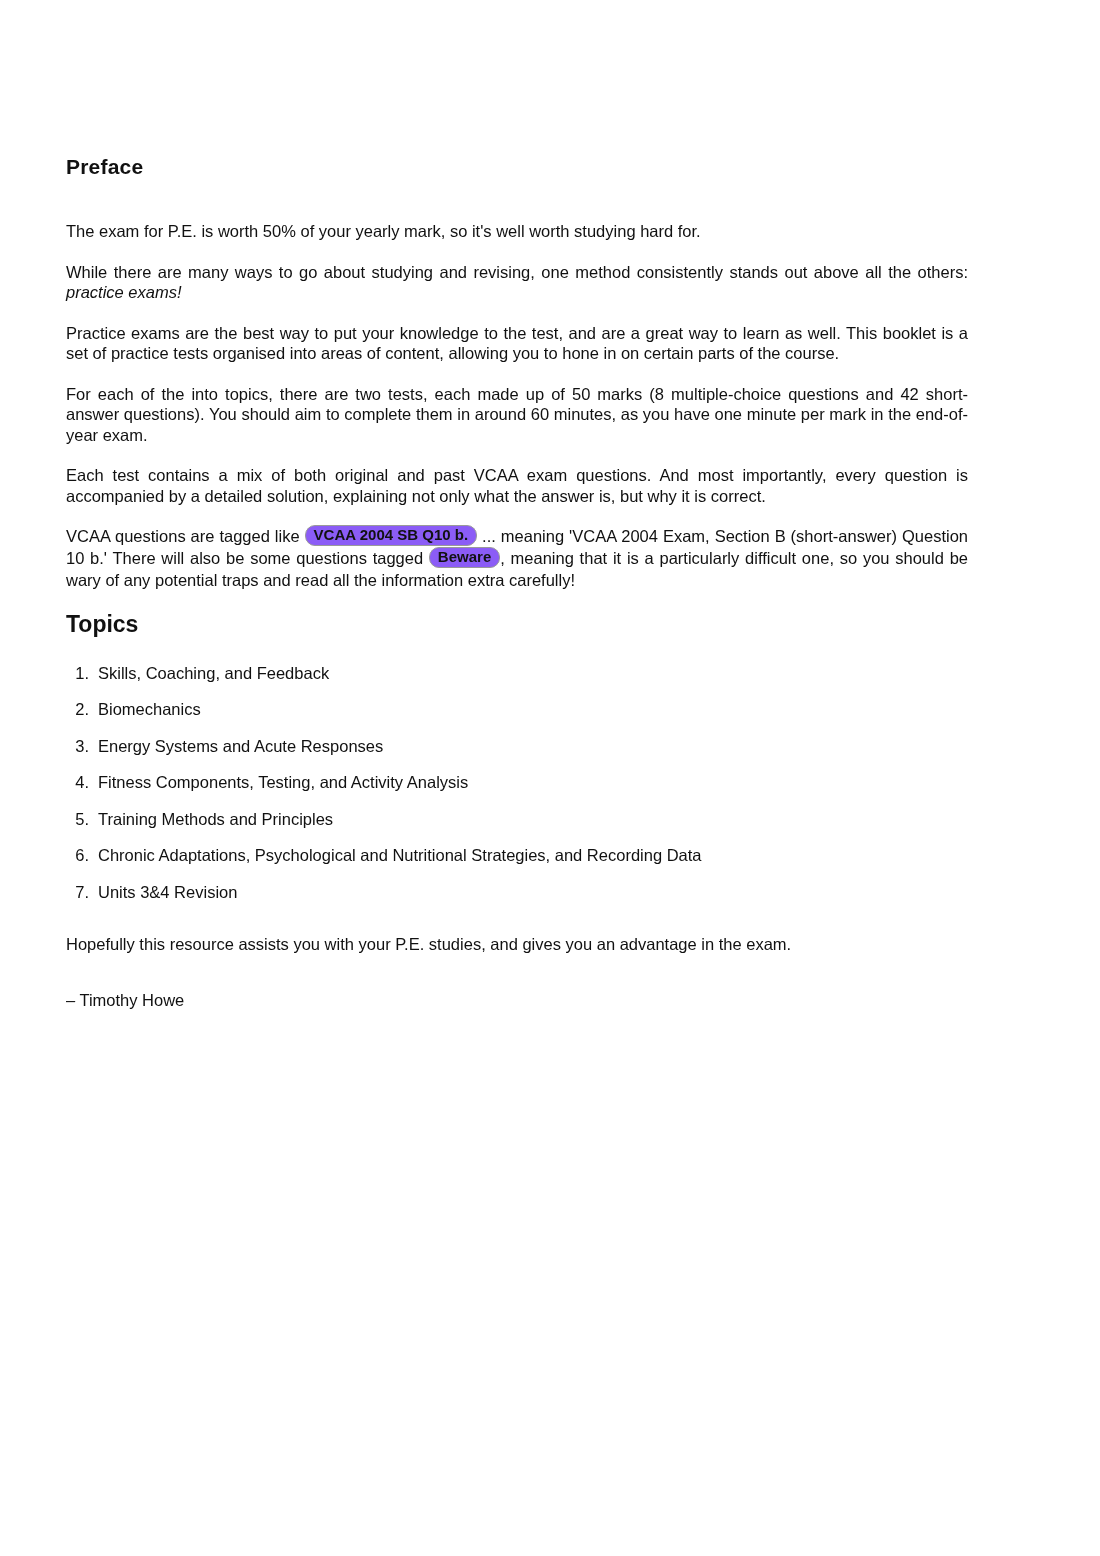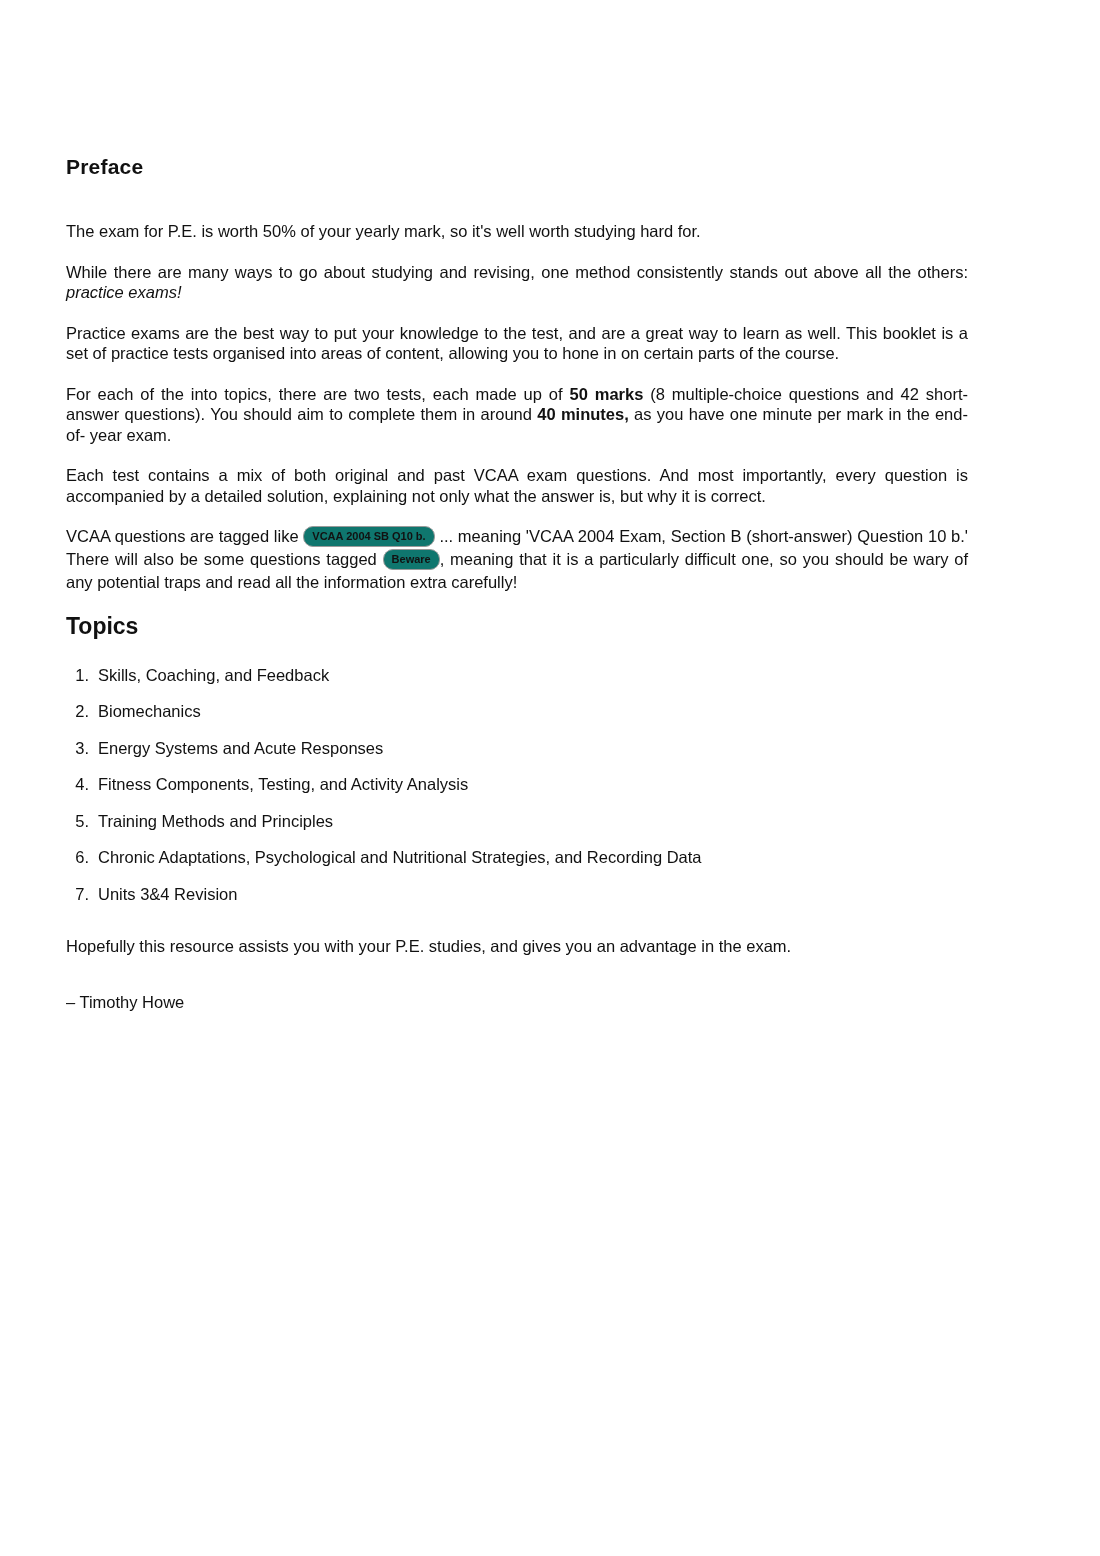--- a/index.html
+++ b/index.html
@@ -27,27 +27,27 @@
     font-weight: 700;
     margin: 0 0 37px 0;
     letter-spacing: 0.2px;
   }
   p.para {
     margin: 0 0 20px 0;
     text-align: justify;
   }
   p.para.single { text-align: left; }
   .em-italic { font-style: italic; }
-  .bold { font-weight: 700; }
+  .bold { font-weight: 400; }
   .tag {
     display: inline-block;
     border: 1.5px solid #9a9a9a;
     border-radius: 10px;
-    background: #0f766e;
-    font-size: 11px;
+    background: #8b5cf6;
+    font-size: 15px;
     font-weight: 700;
     line-height: 14px;
     padding: 2px 8px 3px 8px;
     position: relative;
     top: -2px;
     white-space: nowrap;
     color: #111111;
   }
   .topics-heading {
     font-size: 23px;
@@ -83,21 +83,21 @@
 
     <h1 class="doc-title">Preface</h1>
 
 
     <p class="para single">The exam for P.E. is worth 50% of your yearly mark, so it's well worth studying hard for.</p>
 
     <p class="para"><span>While there are many ways to go about studying and revising, one method consistently stands out above all the others: </span><span class="em-italic">practice exams!</span></p>
 
     <p class="para">Practice exams are the best way to put your knowledge to the test, and are a great way to learn as well. This booklet is a set of practice tests organised into areas of content, allowing you to hone in on certain parts of the course.</p>
 
-    <p class="para"><span>For each of the into topics, there are two tests, each made up of </span><span class="bold">50 marks</span><span> (8 multiple-choice questions and 42 short-answer questions). You should aim to complete them in around </span><span class="bold">40 minutes,</span><span> as you have one minute per mark in the end-of- year exam.</span></p>
+    <p class="para"><span>For each of the into topics, there are two tests, each made up of </span><span class="bold">50 marks</span><span> (8 multiple-choice questions and 42 short-answer questions). You should aim to complete them in around </span><span class="bold">60 minutes,</span><span> as you have one minute per mark in the end-of- year exam.</span></p>
 
     <p class="para">Each test contains a mix of both original and past VCAA exam questions. And most importantly, every question is accompanied by a detailed solution, explaining not only what the answer is, but why it is correct.</p>
 
     <p class="para"><span>VCAA questions are tagged like </span><span class="tag">VCAA 2004 SB Q10 b.</span><span> ... meaning 'VCAA 2004 Exam, Section B (short-answer) Question 10 b.' There will also be some questions tagged </span><span class="tag">Beware</span><span>, meaning that it is a particularly difficult one, so you should be wary of any potential traps and read all the information extra carefully!</span></p>
 
     <h2 class="topics-heading">Topics</h2>
 
     <div class="topic-list">
       <div class="topic-item">
         <span class="topic-num">1.</span>

